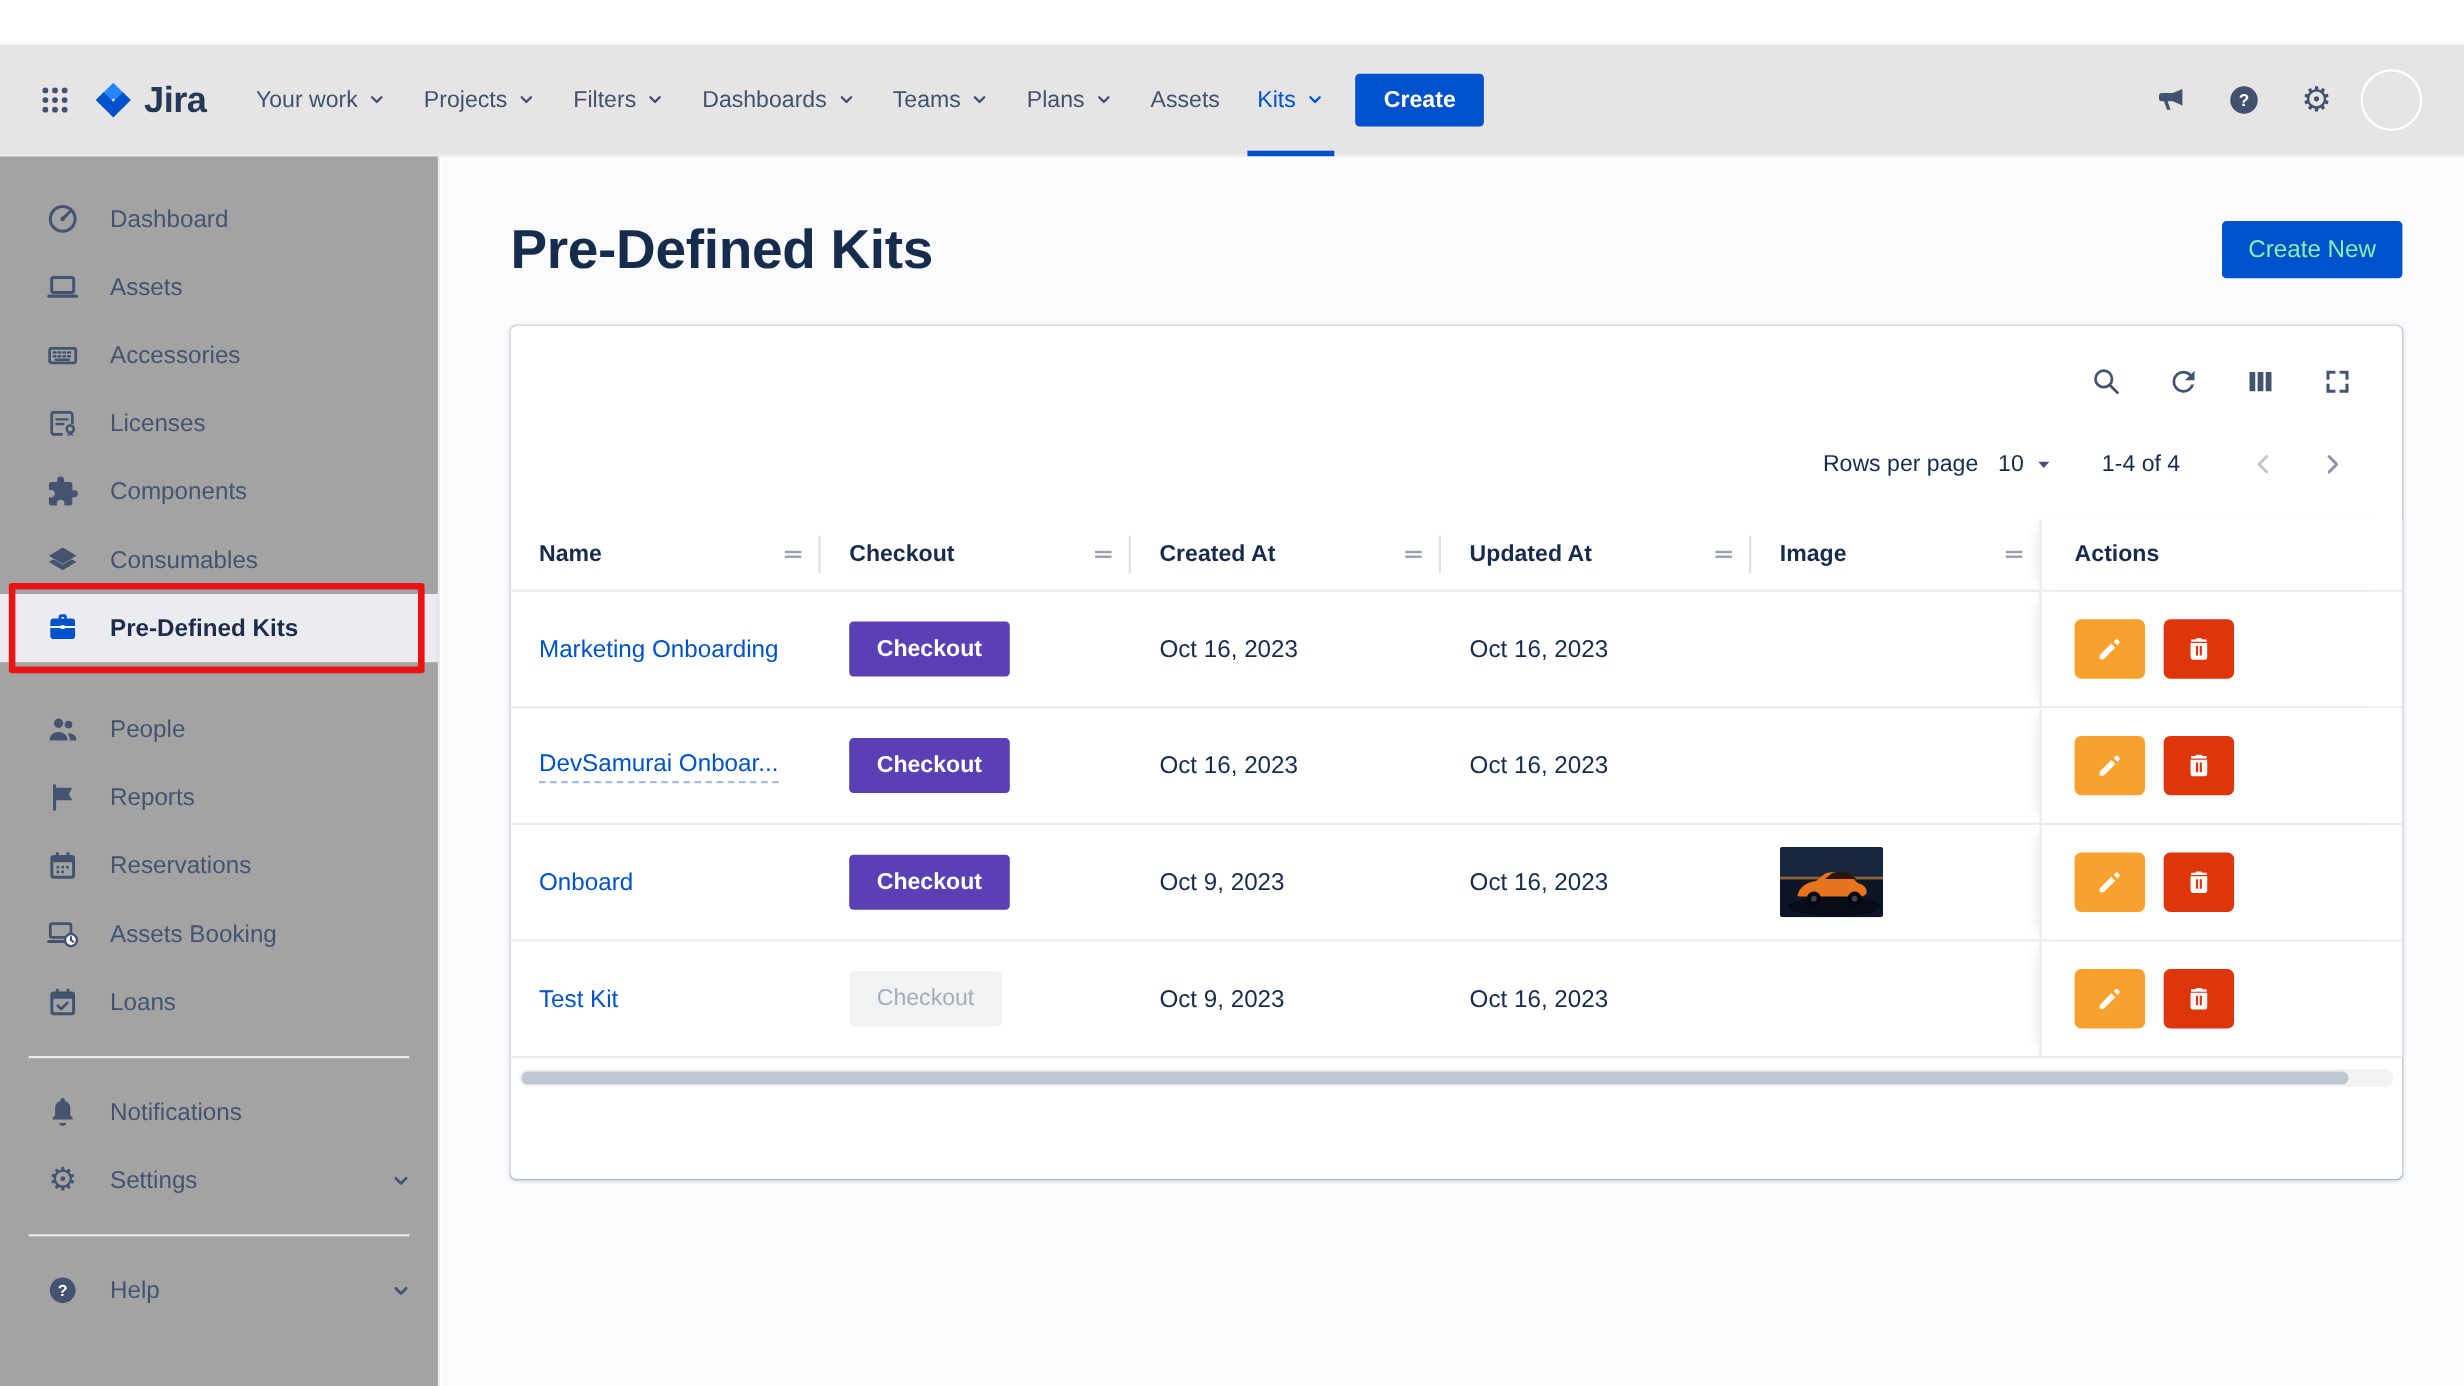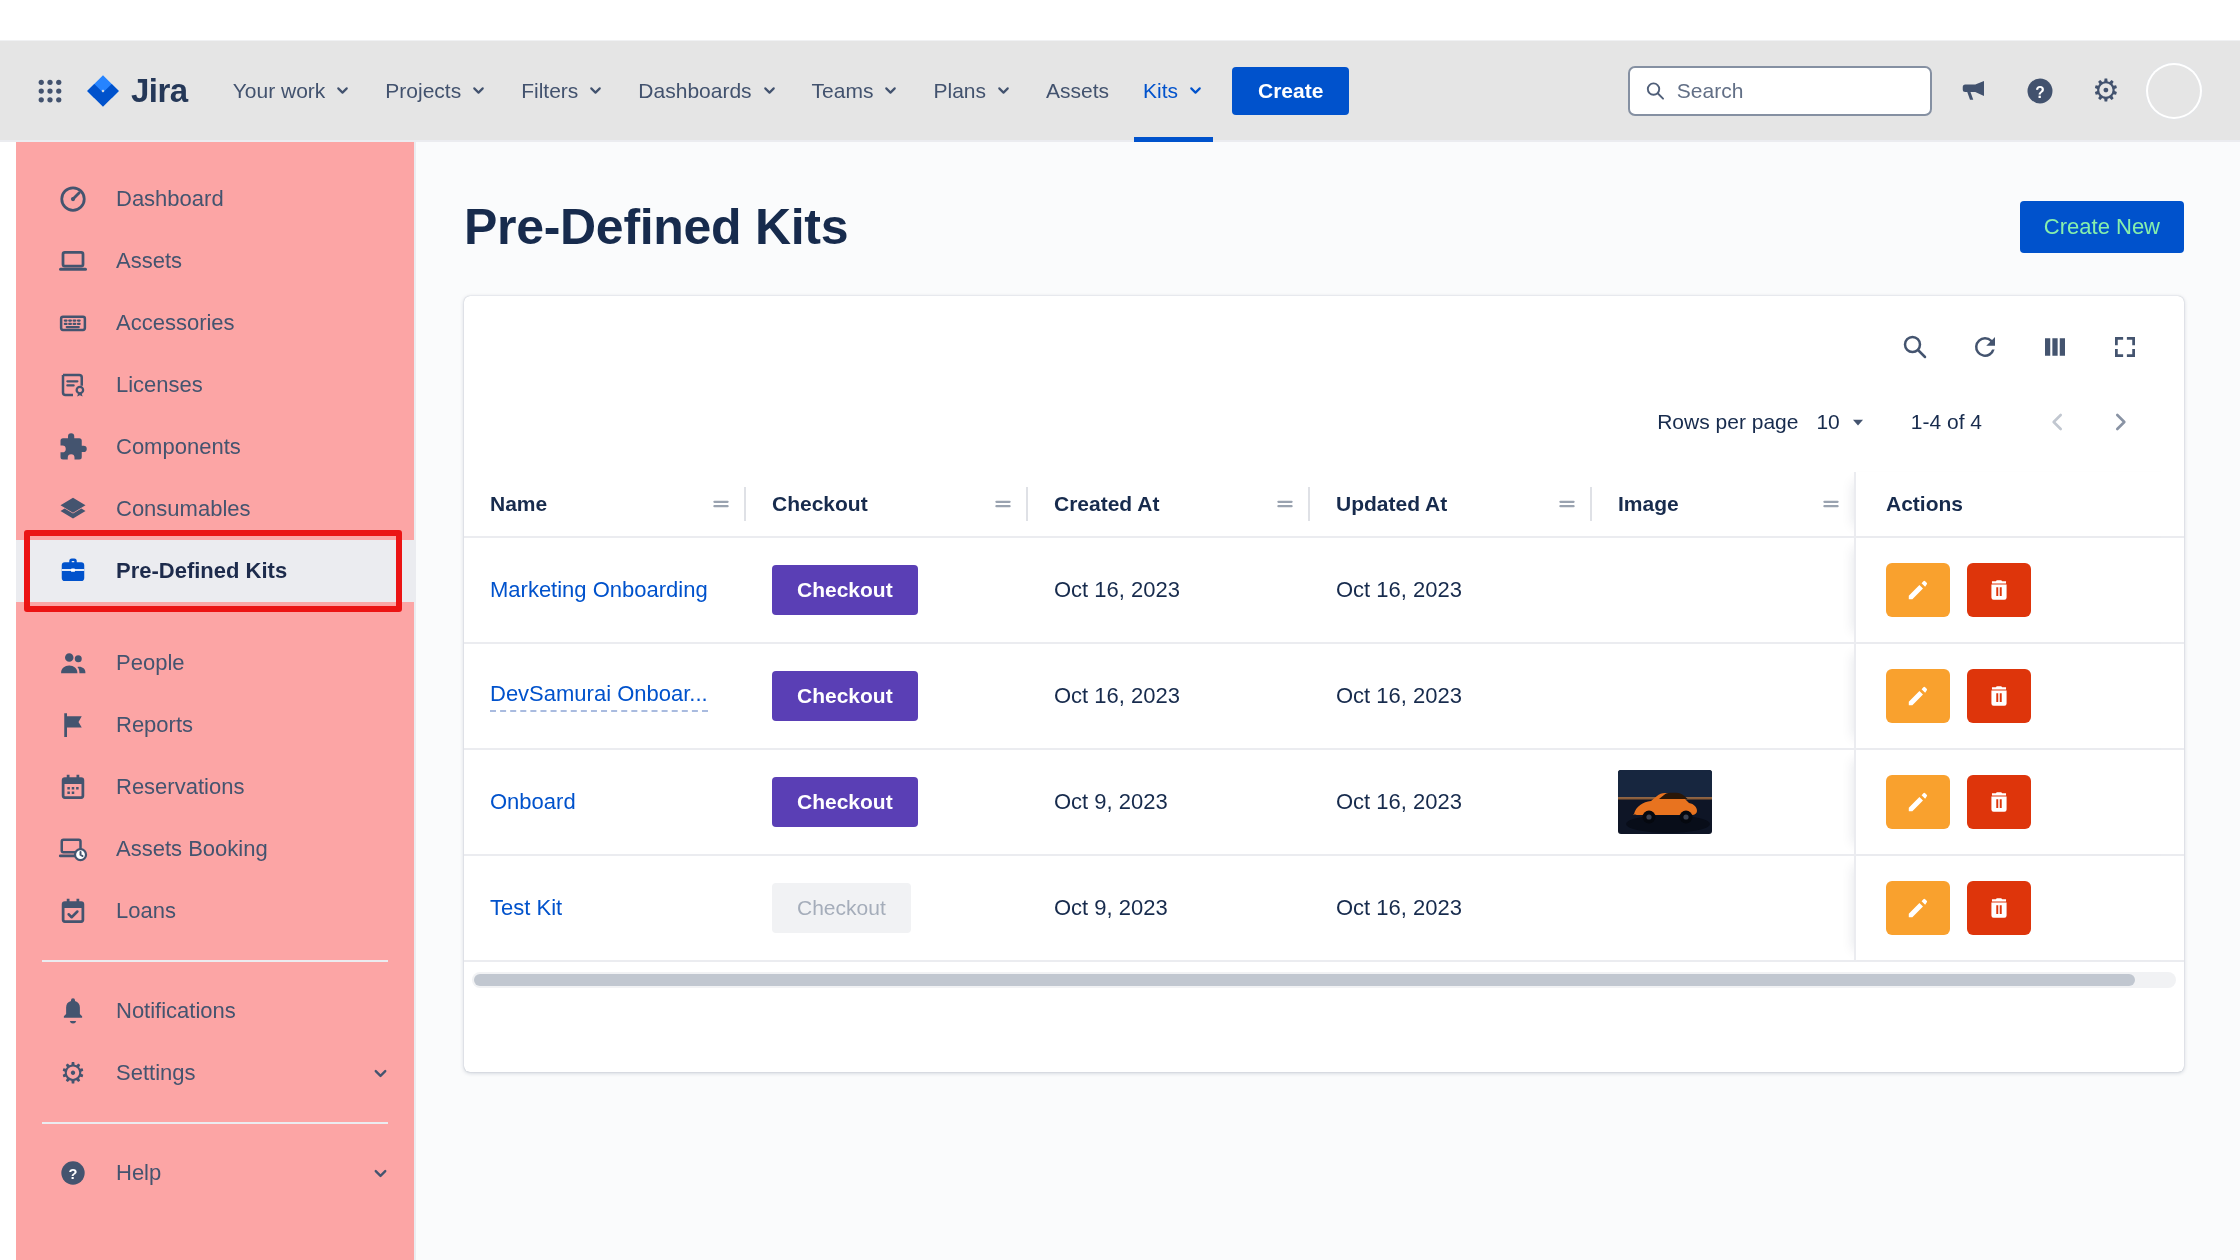--- a/index.html
+++ b/index.html
@@ -47,22 +47,22 @@
   .search-box input::placeholder { color:#626F86; }
   .gear-glyph { font-size:31px; line-height:1; color:#42526E; }
   .avatar {
     width:52px; height:52px; border-radius:50%; flex:none; cursor:pointer;
     background:radial-gradient(circle at 35% 28%, #d9a06b 0 28%, #9a6a3c 52%, #4a3categ 0), radial-gradient(circle at 40% 35%, #d7a06b 0 35%, #8a5a32 60%, #33241a 100%);
     box-shadow:0 0 0 2px #fff, 0 0 0 3px #e3e5e8;
   }
 
   
   .sidebar {
-    position:absolute; top:142px; left:16px; width:400px; height:1118px;
-    background:#fca5a5; border-right:2px solid #EBECF0; padding-top:26px; z-index:10;
+    position:absolute; top:142px; left:0; width:400px; height:1118px;
+    background:#a3a3a3; border-right:2px solid #EBECF0; padding-top:26px; z-index:10;
   }
   .side-item {
     height:62px; display:flex; align-items:center; gap:26px; padding:0 24px 0 40px;
     font-size:22px; color:#44546F; cursor:pointer; position:relative;
   }
   .s-icon { width:34px; height:34px; display:flex; align-items:center; justify-content:center; color:#44546F; flex:none; }
   .s-label { white-space:nowrap; }
   .side-item.active { background:#EBECF0; color:#1D2B4C; font-weight:bold; margin-bottom:30px; }
   .side-item.active .s-icon { color:#0052CC; }
   .red-annotation {
@@ -206,27 +206,20 @@
       <div class="nav-item active">
         <span>Kits</span>
         <svg width="17" height="17" viewBox="0 0 16 16" fill="none">
             <path d="M4 6l4 4 4-4" stroke="currentColor" stroke-width="2" stroke-linecap="round" stroke-linejoin="round"></path>
           </svg>
       </div>
     </nav>
     <button class="create-btn">Create</button>
 
     <div class="nav-right">
-      <div class="search-box">
-        <svg width="26" height="26" viewBox="0 0 24 24" fill="none">
-            <circle cx="10" cy="10" r="6" stroke="currentColor" stroke-width="2"></circle>
-            <path d="M14.6 14.6L20 20" stroke="currentColor" stroke-width="2" stroke-linecap="round"></path>
-          </svg>
-        <input placeholder="Search" style="">
-      </div>
       <button class="icon-btn">
         <svg width="30" height="30" viewBox="0 0 24 24">
             <path fill="currentColor" d="M20 4v12l-7-3.2H9.2L11.4 19H8.8l-2.2-6.2H5a2 2 0 0 1-2-2V8.8a2 2 0 0 1 2-2h8L20 4z"></path>
           </svg>
       </button>
       <button class="icon-btn">
         <svg width="30" height="30" viewBox="0 0 24 24">
             <circle cx="12" cy="12" r="10" fill="currentColor"></circle>
             <text x="12" y="12.8" text-anchor="middle" dominant-baseline="central" font-size="12.5" font-weight="bold" fill="#fff">?</text>
           </svg>

